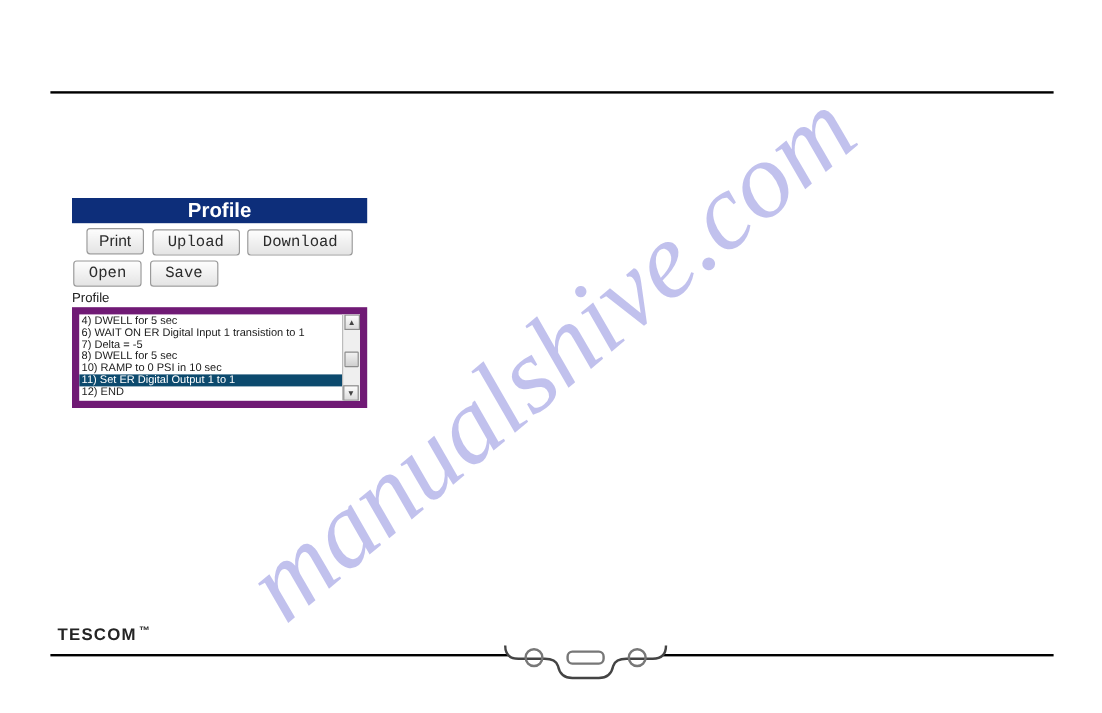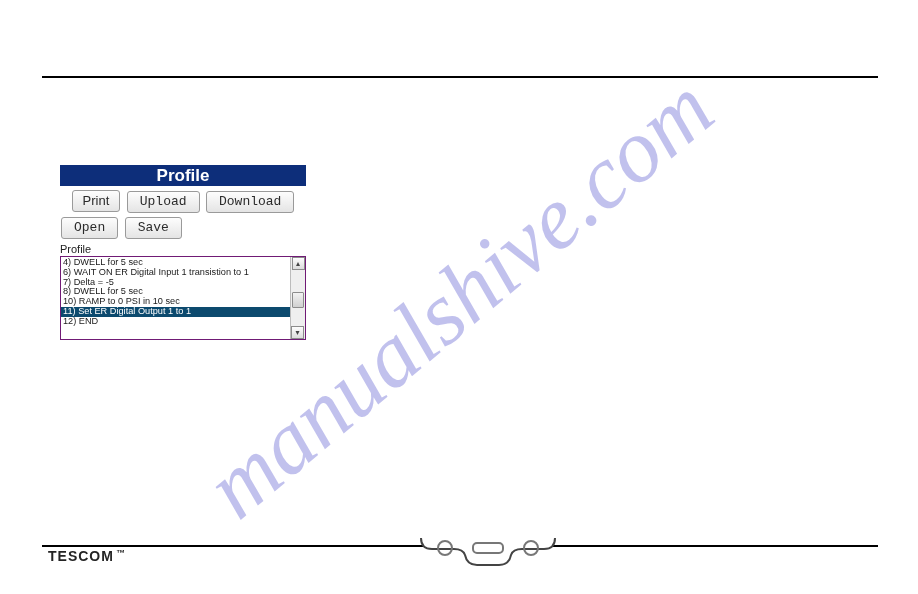--- a/index.html
+++ b/index.html
@@ -17,21 +17,21 @@
     left: 42px;
     width: 836px;
     height: 2px;
     background: #000;
   }
   .rule-top { top: 76px; }
   .rule-bottom { top: 545px; }
   .footer-logo {
     position: absolute;
     left: 48px;
-    top: 548px;
+    top: 520px;
     font-weight: 700;
     letter-spacing: 1px;
     font-size: 14px;
     color: #242424;
   }
   .tm { font-size: 9px; vertical-align: top; padding-left: 2px; }
   .footer-tab {
     position: absolute;
     top: 535px;
     left: 418px;
@@ -79,21 +79,21 @@
     cursor: pointer;
   }
   .btn.wide { padding: 2px 12px 3px; font-family: Liberation Mono, monospace; }
   .section-label {
     font-size: 11px;
     color: #222;
     margin-top: 4px;
     margin-bottom: 1px;
   }
   .listbox {
-    border: 1px solid #701a75;
+    border: 6px solid #701a75;
     width: 246px;
     height: 84px;
     position: relative;
     background: #fff;
     overflow: hidden;
   }
   .list-inner {
     position: absolute;
     top: 0; left: 0;
     width: 231px;

